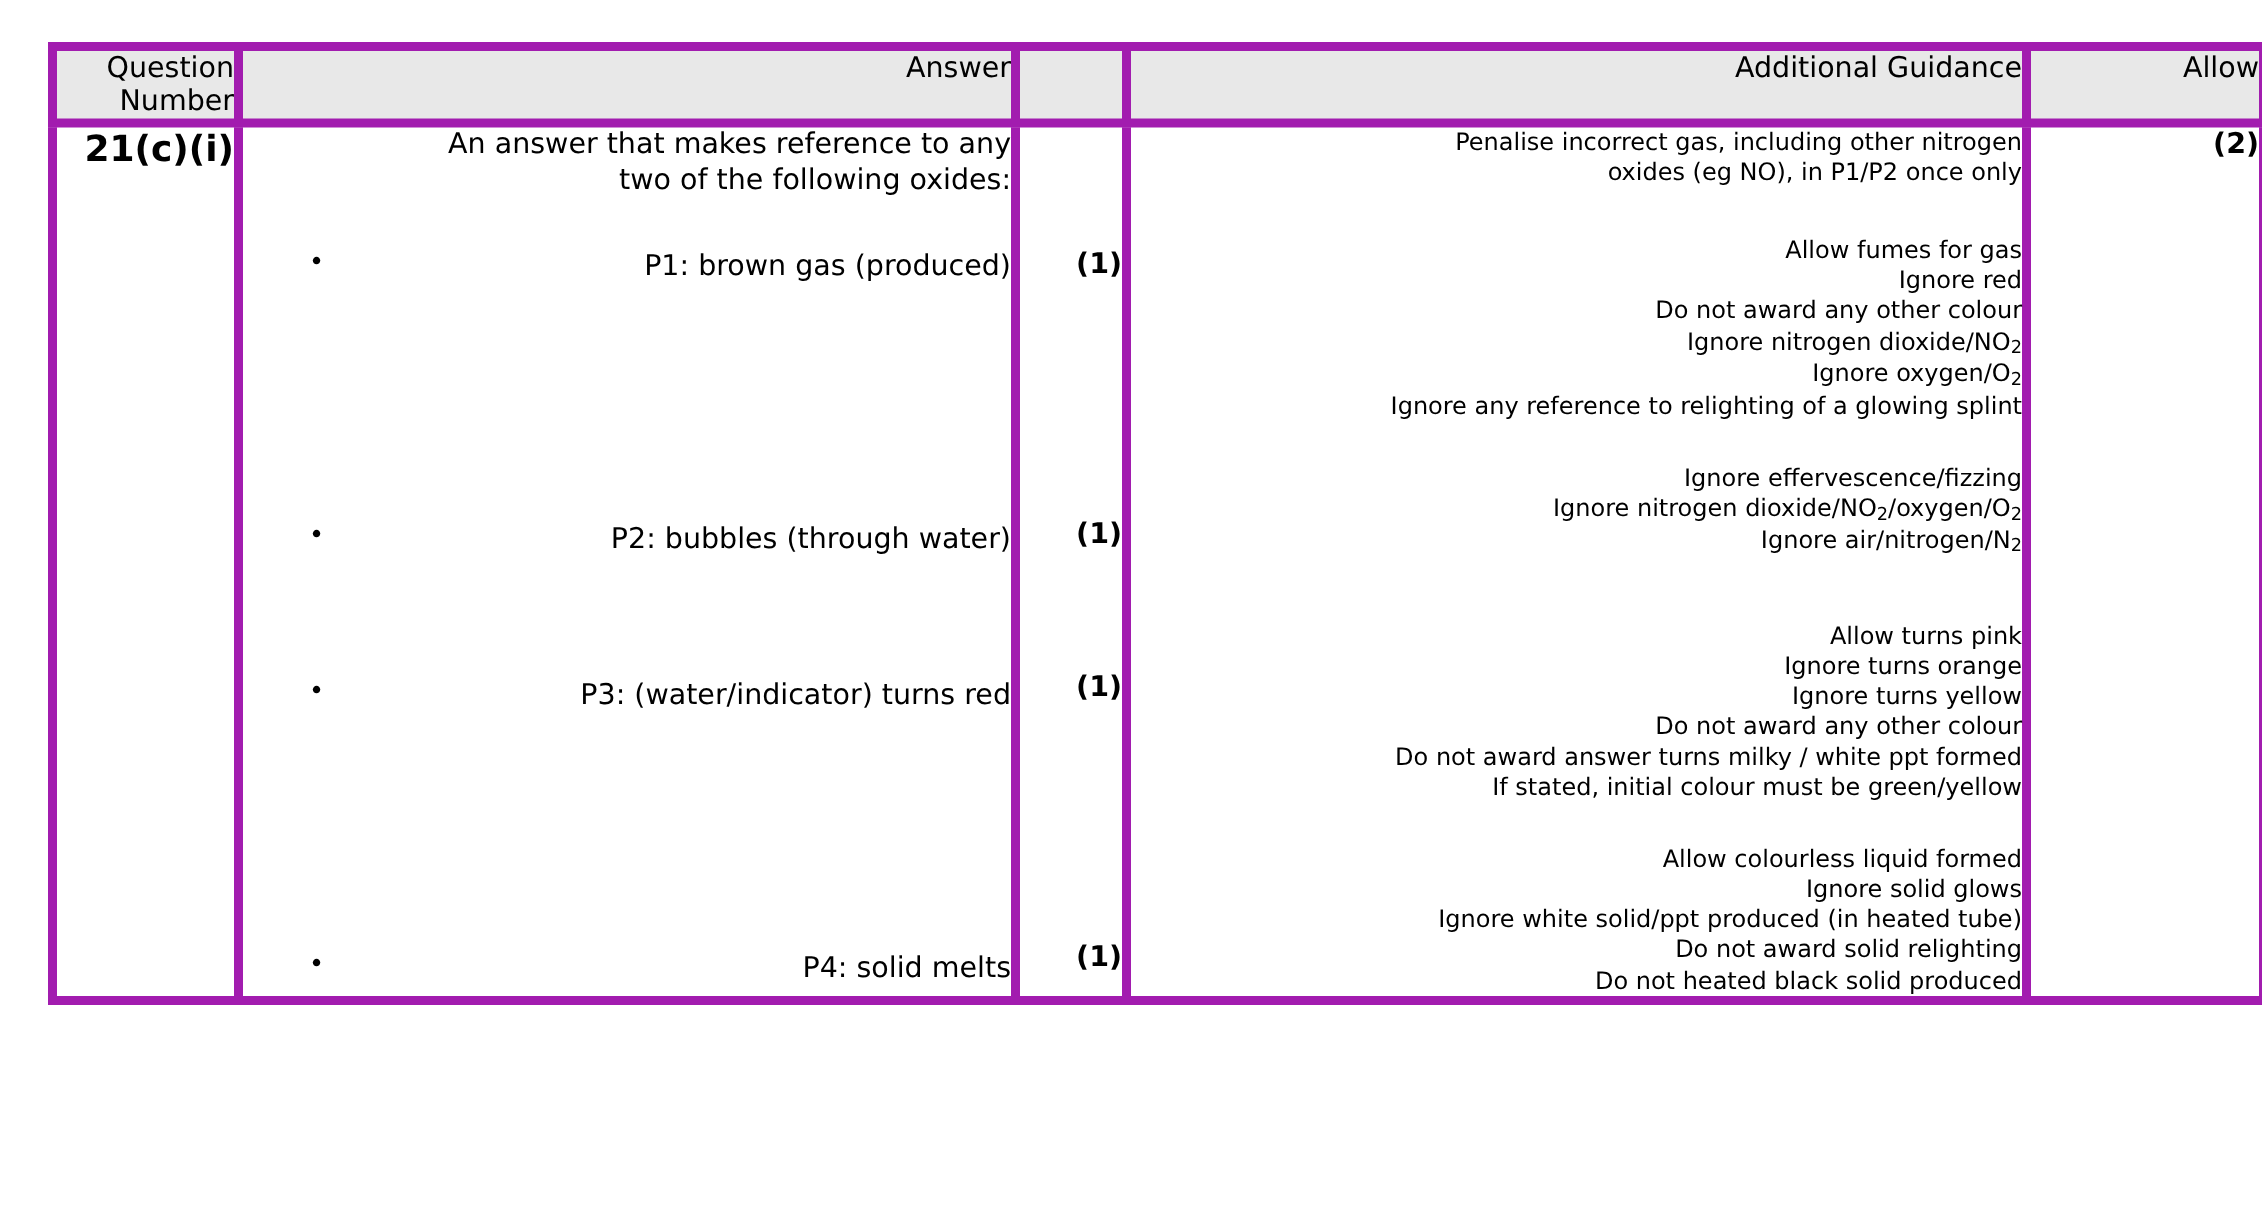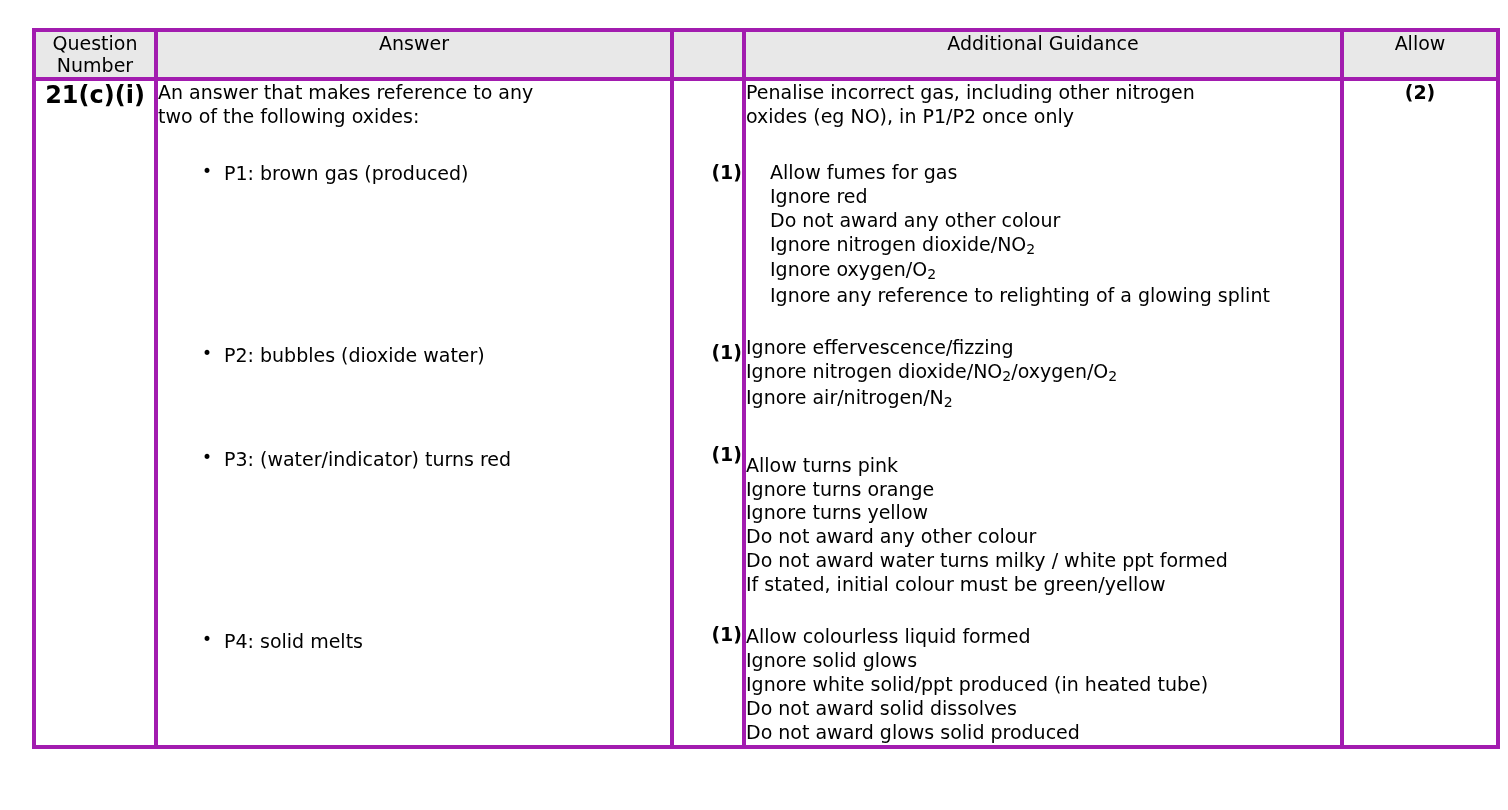--- a/index.html
+++ b/index.html
@@ -21,23 +21,24 @@
     box-sizing: border-box;
     padding: 28px 30px 0 32px;
   }
   table.markscheme {
     border-collapse: collapse;
     width: 1446px;
     table-layout: fixed;
   }
   table.markscheme th,
   table.markscheme td {
-    border: 4px solid #a21caf;
+    border: 6px solid #a21caf;
     vertical-align: top;
     padding: 0;
+    text-align: right;
   }
   thead th {
     background: #e8e8e8;
     font-weight: normal;
     font-size: 19px;
     text-align: center;
     padding: 6px 4px 8px 4px;
     line-height: 1.18;
   }
   th.col-qn { width: 118px; }
@@ -58,21 +59,21 @@
     padding: 10px 6px 0 12px;
     line-height: 1.25;
   }
   td.marknum {
     font-size: 19px;
     font-weight: bold;
     text-align: right;
     padding: 10px 14px 0 0;
   }
   td.guidance {
-    font-size: 19px;
+    font-size: 16px;
     padding: 10px 8px 0 10px;
     line-height: 1.26;
   }
   td.mark {
     font-size: 19px;
     font-weight: bold;
     text-align: center;
     padding: 10px 2px 0 2px;
   }
   
@@ -131,21 +132,21 @@
             <div>An answer that makes reference to any</div>
             <div>two of the following oxides:</div>
           </div>
           <ul class="points">
             <li style="margin-top:34px;">
               <span class="bullet">•</span>
               <span>P1: brown gas (produced)</span>
             </li>
             <li style="margin-top:158px;">
               <span class="bullet">•</span>
-              <span>P2: bubbles (dioxide water)</span>
+              <span>P2: bubbles (through water)</span>
             </li>
             <li style="margin-top:80px;">
               <span class="bullet">•</span>
               <span>P3: (water/indicator) turns red</span>
             </li>
             <li style="margin-top:158px;">
               <span class="bullet">•</span>
               <span>P4: solid melts</span>
             </li>
           </ul>
@@ -176,29 +177,29 @@
           <div class="g-block" style="margin-top:28px;">
             <div class="g-line">Ignore effervescence/fizzing</div>
             <div class="g-line">Ignore nitrogen dioxide/NO<sub>2</sub>/oxygen/O<sub>2</sub></div>
             <div class="g-line">Ignore air/nitrogen/N<sub>2</sub></div>
           </div>
           <div class="g-block" style="margin-top:42px;">
             <div class="g-line">Allow turns pink</div>
             <div class="g-line">Ignore turns orange</div>
             <div class="g-line">Ignore turns yellow</div>
             <div class="g-line">Do not award any other colour</div>
-            <div class="g-line">Do not award water turns milky / white ppt formed</div>
+            <div class="g-line">Do not award answer turns milky / white ppt formed</div>
             <div class="g-line">If stated, initial colour must be green/yellow</div>
           </div>
           <div class="g-block" style="margin-top:28px;">
             <div class="g-line">Allow colourless liquid formed</div>
             <div class="g-line">Ignore solid glows</div>
             <div class="g-line">Ignore white solid/ppt produced (in heated tube)</div>
-            <div class="g-line">Do not award solid dissolves</div>
-            <div class="g-line">Do not award glows solid produced</div>
+            <div class="g-line">Do not award solid relighting</div>
+            <div class="g-line">Do not heated black solid produced</div>
           </div>
         </td>
         <td class="mark">
           <div class="mark-cell-inner">(2)</div>
         </td>
       </tr>
     </tbody>
   </table>
 </div>
 

